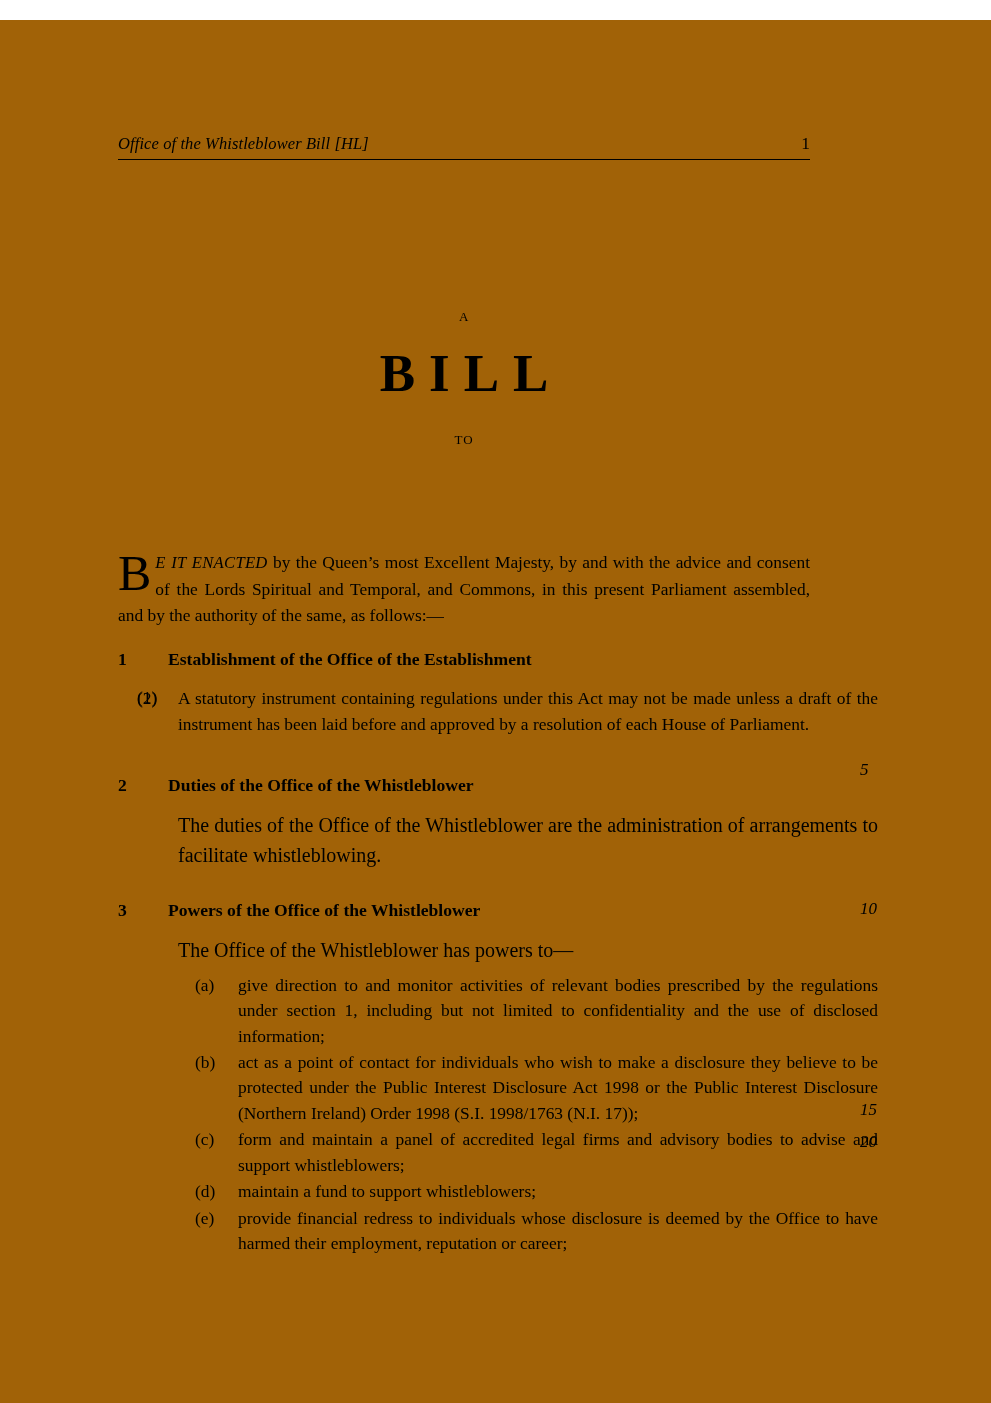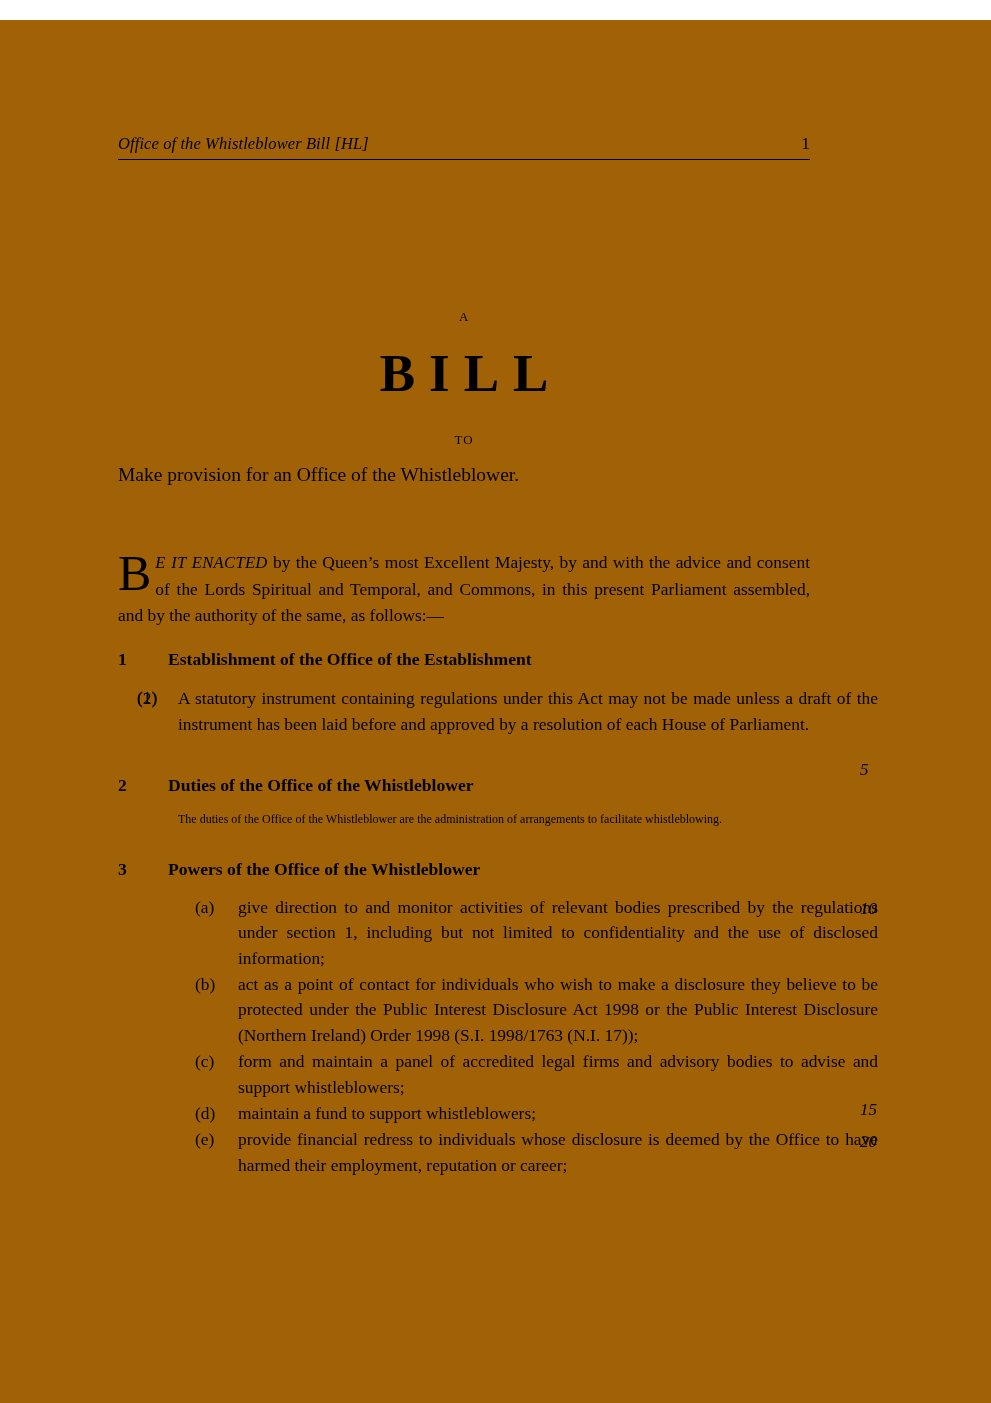--- a/index.html
+++ b/index.html
@@ -144,21 +144,21 @@
     left: 19px;
     top: 0;
     text-align: left;
     width: 40px;
   }
 
   
   .plain-para {
     position: relative;
     padding-left: 60px;
-    font-size: 12px;
+    font-size: 20px;
     line-height: 1.48;
     text-align: justify;
     margin-bottom: 7px;
   }
   .plain-para.nojustify {
     text-align: left;
   }
 
   
   .lettered {
@@ -210,21 +210,20 @@
     <span class="running-head-title">Office of the Whistleblower Bill [HL]</span>
     <span class="running-head-page">1</span>
   </div>
 
   <div class="title-block">
     <div class="title-a">A</div>
     <div class="title-bill">BILL</div>
     <div class="title-to">TO</div>
   </div>
 
-  <div class="long-title">Make provision for an Office of the Whistleblower.</div>
 
   <p class="enacting">
     <span class="dropcap">B</span><span class="smallcaps">E IT ENACTED</span><span> by the Queen’s most Excellent Majesty, by and with the advice and consent of the Lords Spiritual and Temporal, and Commons, in this present Parliament assembled, and by the authority of the same, as follows:—</span>
   </p>
 
   <div class="body-area">
 
     <div class="section">
       <div class="section-heading">
         <span class="sec-num">1</span><span>Establishment of the Office of the Establishment</span>
@@ -245,20 +244,21 @@
       </div>
       <div class="plain-para">The duties of the Office of the Whistleblower are the administration of arrangements to facilitate whistleblowing.</div>
     </div>
 
     <div class="section-gap"></div>
 
     <div class="section">
       <div class="section-heading">
         <span class="sec-num">3</span><span>Powers of the Office of the Whistleblower</span>
       </div>
+      <div class="plain-para nojustify">The Office of the Whistleblower has powers to—</div>
 
       <div class="lettered">
         <span class="let-num">(a)</span><span>give direction to and monitor activities of relevant bodies prescribed by the regulations under section 1, including but not limited to confidentiality and the use of disclosed information;</span>
       </div>
 
       <div class="lettered">
         <span class="let-num">(b)</span><span>act as a point of contact for individuals who wish to make a disclosure they believe to be protected under the Public Interest Disclosure Act 1998 or the Public Interest Disclosure (Northern Ireland) Order 1998 (S.I. 1998/1763 (N.I. 17));</span>
       </div>
 
       <div class="lettered">

